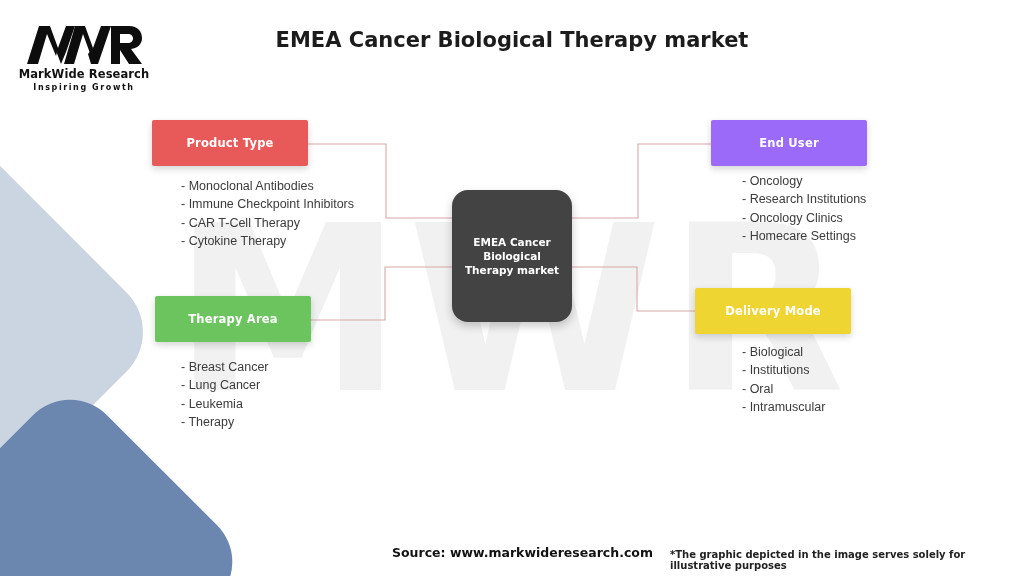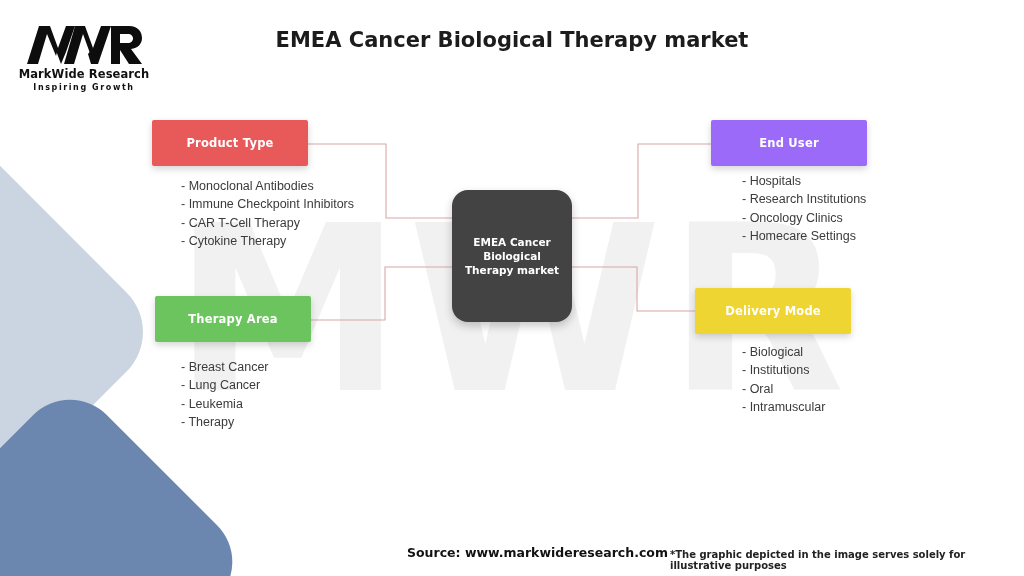--- a/index.html
+++ b/index.html
@@ -173,21 +173,20 @@
 
   
   .source {
     position: absolute;
     left: 392px;
     top: 545px;
     font-family: "DejaVu Sans", sans-serif;
     font-size: 12.5px;
     font-weight: 700;
     color: #121212;
-    margin-left: 15px;
   }
   .disclaimer {
     position: absolute;
     left: 670px;
     top: 549px;
     font-family: "DejaVu Sans", sans-serif;
     font-size: 10px;
     font-weight: 600;
     color: #222222;
   }
@@ -244,21 +243,21 @@
     <div>- Monoclonal Antibodies</div>
     <div>- Immune Checkpoint Inhibitors</div>
     <div>- CAR T-Cell Therapy</div>
     <div>- Cytokine Therapy</div>
   </div>
 
   <div class="cat-box" id="box-enduser">
     <span class="cat-label">End User</span>
   </div>
   <div class="cat-list" id="list-enduser">
-    <div>- Hospitals</div>
+    <div>- Oncology</div>
     <div>- Research Institutions</div>
     <div>- Oncology Clinics</div>
     <div>- Homecare Settings</div>
   </div>
 
   <div class="cat-box" id="box-therapy">
     <span class="cat-label">Therapy Area</span>
   </div>
   <div class="cat-list" id="list-therapy">
     <div>- Breast Cancer</div>

